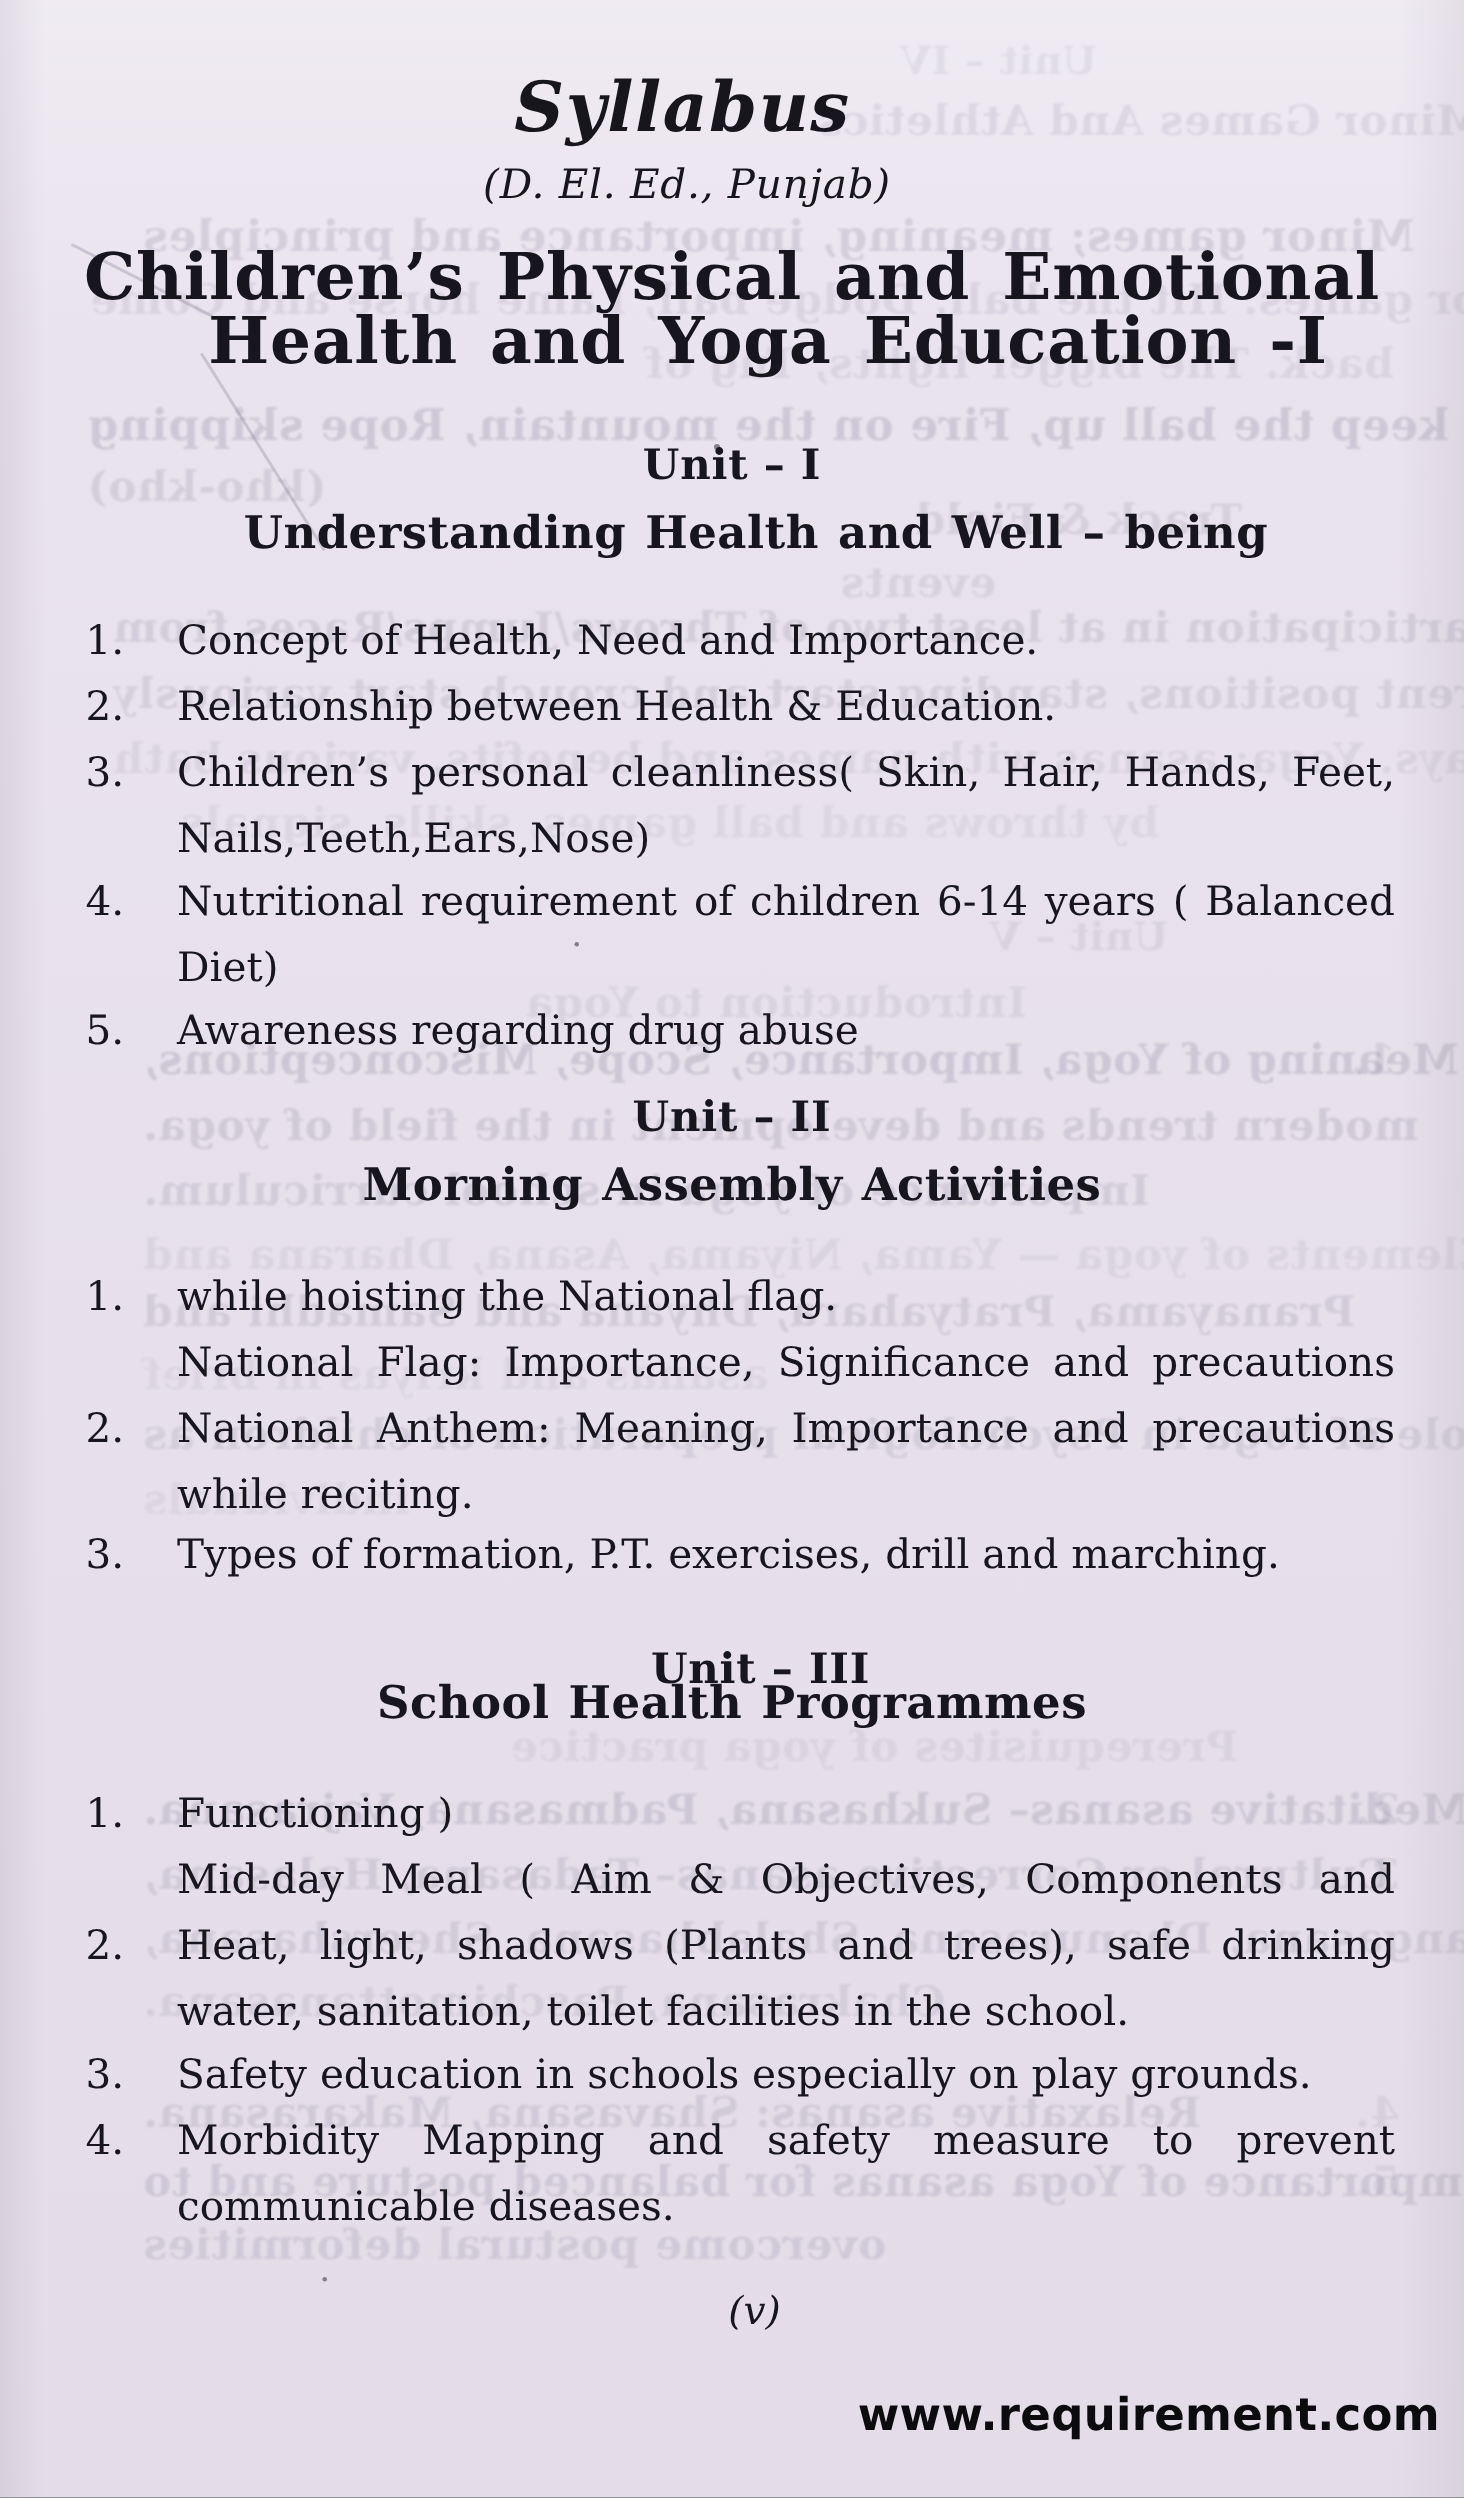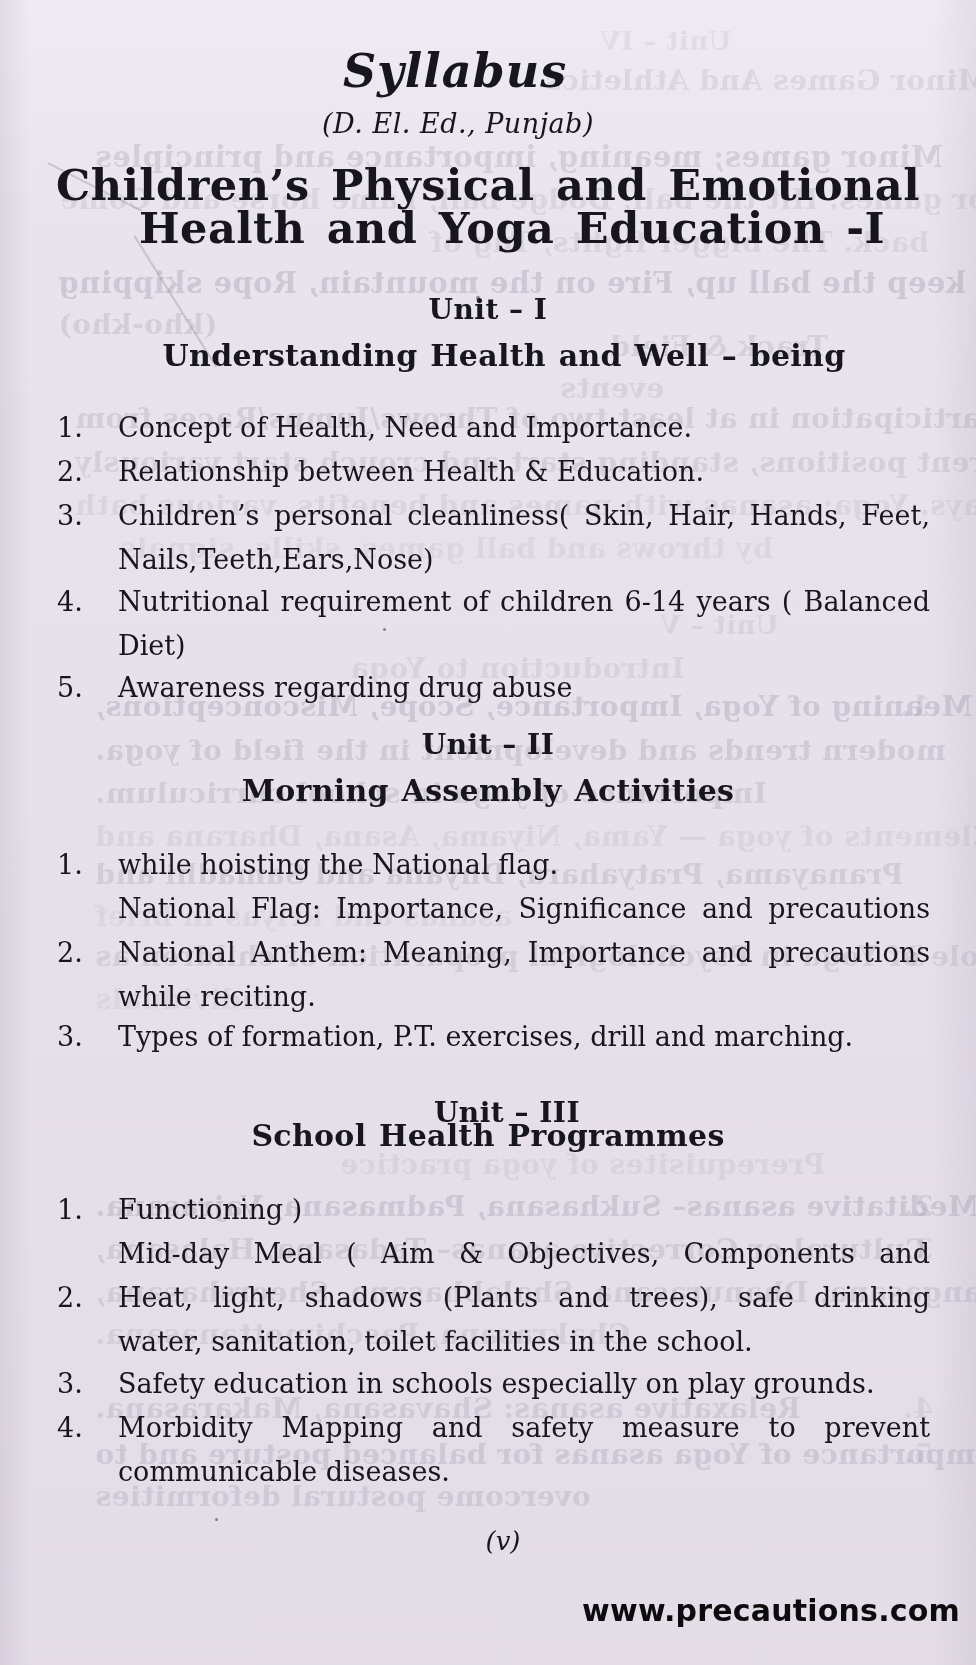--- a/index.html
+++ b/index.html
@@ -228,16 +228,16 @@
     </div>
     <div class="item" style="top:1406px;">
       <span class="num">4.</span>
       <div class="itext">
           <div class="tline just">Morbidity Mapping and safety measure to prevent</div>
           <div class="tline">communicable diseases.</div>
         </div>
     </div>
 
     <div class="centered page-number">(v)</div>
-    <div class="watermark">www.precautions.com</div>
+    <div class="watermark">www.requirement.com</div>
 
   </div>
 </div>
 
 </body></html>

